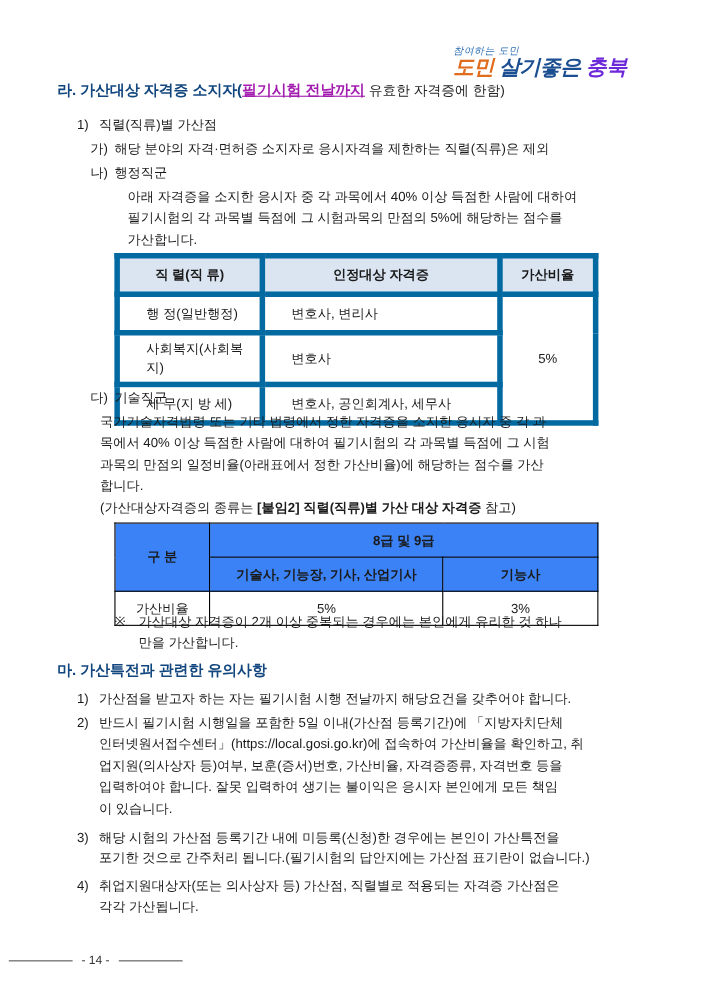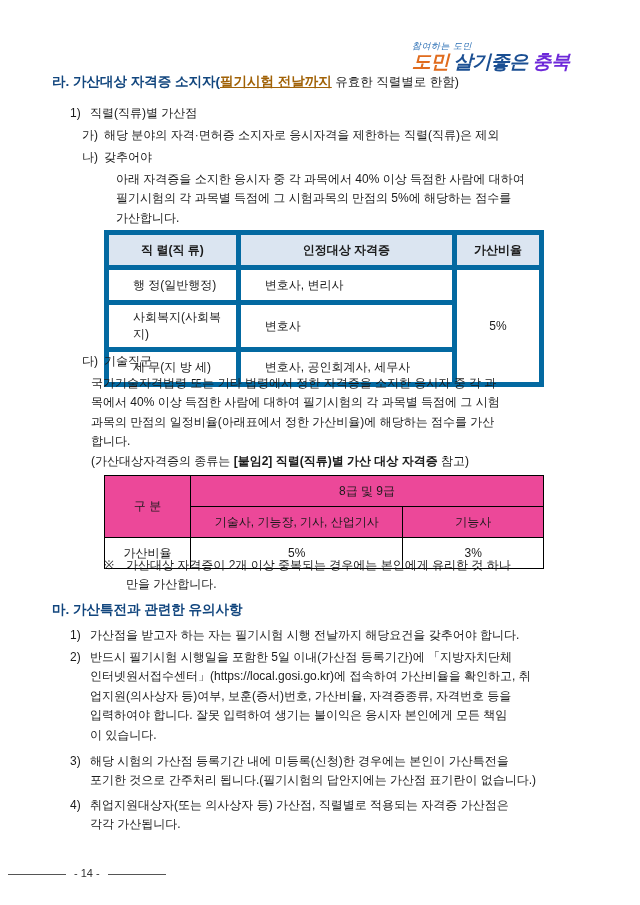--- a/index.html
+++ b/index.html
@@ -62,21 +62,21 @@
     font-weight: bold;
     color: #12467e;
     line-height: 1.5;
   }
   .h-section .plain {
     color: #222;
     font-weight: normal;
     font-size: 12.5px;
   }
   .h-section .underline-red {
-    color: #a16207;
+    color: #a21caf;
     text-decoration: underline;
   }
   .sec1 {
     position: absolute;
     top: 72px;
     left: 52px;
   }
   .sec2 {
     position: absolute;
     top: 600px;
@@ -136,22 +136,22 @@
     left: 104px;
     width: 440px;
   }
   .tbl2 th, .tbl2 td {
     border: 1px solid #000;
     padding: 4px 6px;
     height: 22px;
     text-align: center;
   }
   .tbl2 th {
-    background: #ec4899;
-    font-weight: normal;
+    background: #3b82f6;
+    font-weight: bold;
   }
 
   .note {
     position: absolute;
     top: 556px;
     left: 104px;
     width: 450px;
     font-size: 12px;
     line-height: 1.6;
   }
@@ -183,41 +183,41 @@
     <div class="logo-top">참여하는 도민</div>
     <div class="logo-main">
       <span class="accent">도민</span>
       <span>살기좋은</span>
       <span class="accent2">충북</span>
     </div>
   </div>
 
   <div class="h-section sec1">
     <span>라.</span>
-    <span>가산대상 자격증 소지자(</span><span class="underline-red">필기시험 전날까지</span><span class="plain"> 유효한 직렬별로 한함)</span>
+    <span>가산대상 자격증 소지자(</span><span class="underline-red">필기시험 전날까지</span><span class="plain"> 유효한 자격증에 한함)</span>
   </div>
 
   <div class="lvl1 body-txt" style="top:104px; left:70px;">
     <div class="hang">
       <span class="mark-sm">1)</span>
       <span>직렬(직류)별 가산점</span>
     </div>
   </div>
 
   <div class="lvl1 body-txt" style="top:126px; left:82px; width:470px;">
     <div class="hang">
       <span class="mark">가)</span>
       <span>해당 분야의 자격·면허증 소지자로 응시자격을 제한하는 직렬(직류)은 제외</span>
     </div>
   </div>
 
   <div class="lvl1 body-txt" style="top:148px; left:82px; width:470px;">
     <div class="hang">
       <span class="mark">나)</span>
-      <span>갖추어야</span>
+      <span>행정직군</span>
     </div>
   </div>
   <div class="lvl1 body-txt" style="top:170px; left:116px; width:440px;">
     <div>아래 자격증을 소지한 응시자 중 각 과목에서 40% 이상 득점한 사람에 대하여</div>
     <div>필기시험의 각 과목별 득점에 그 시험과목의 만점의 5%에 해당하는 점수를</div>
     <div>가산합니다.</div>
   </div>
 
   <table class="tbl1">
     <thead>

